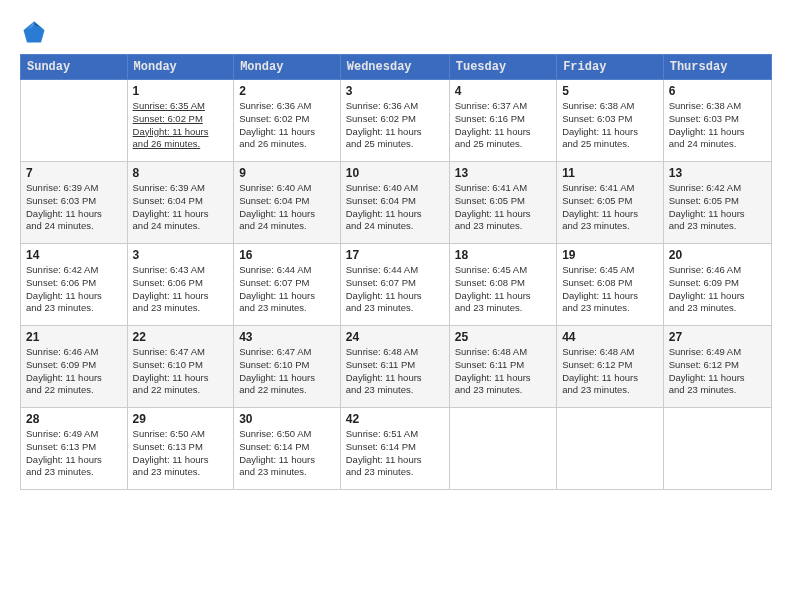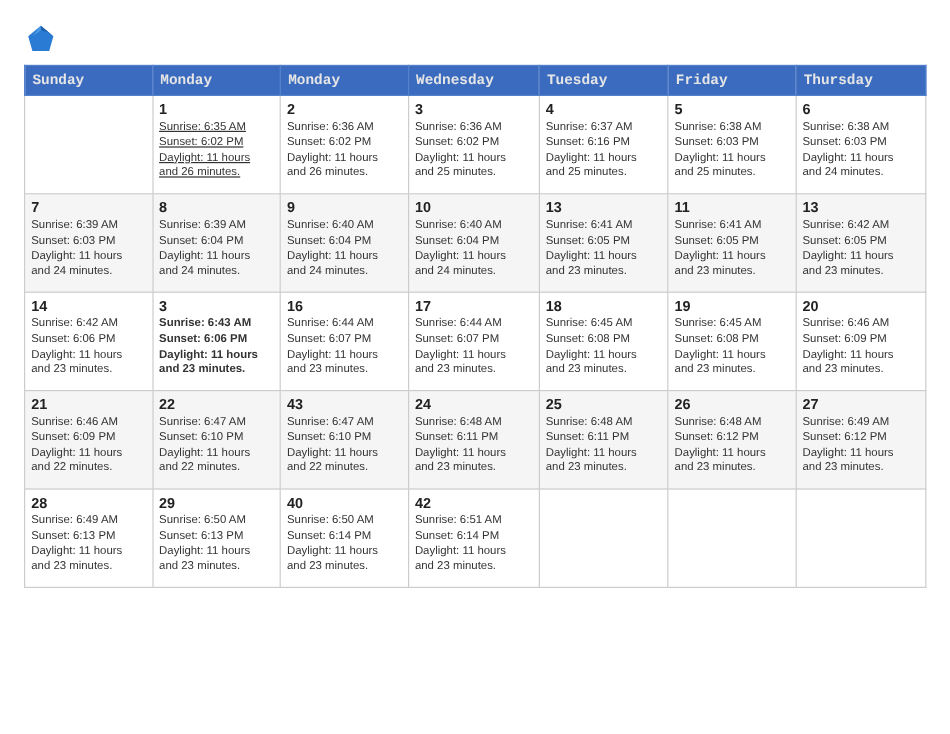--- a/index.html
+++ b/index.html
@@ -214,21 +214,21 @@
         <tr>
           <td>
             <span class="day-num">14</span>
             <div class="day-info" style="white-space: pre-line;">Sunrise: 6:42 AM
 Sunset: 6:06 PM
 Daylight: 11 hours
 and 23 minutes.</div>
           </td>
           <td>
             <span class="day-num">3</span>
-            <div class="day-info" style="white-space: pre-line; font-weight: bold;">Sunrise: 6:43 AM
+            <div class="day-info" style="white-space: pre-line;">Sunrise: 6:43 AM
 Sunset: 6:06 PM
 Daylight: 11 hours
 and 23 minutes.</div>
           </td>
           <td>
             <span class="day-num">16</span>
             <div class="day-info" style="white-space: pre-line;">Sunrise: 6:44 AM
 Sunset: 6:07 PM
 Daylight: 11 hours
 and 23 minutes.</div>
@@ -292,21 +292,21 @@
 and 23 minutes.</div>
           </td>
           <td>
             <span class="day-num">25</span>
             <div class="day-info" style="white-space: pre-line;">Sunrise: 6:48 AM
 Sunset: 6:11 PM
 Daylight: 11 hours
 and 23 minutes.</div>
           </td>
           <td>
-            <span class="day-num">26</span>
+            <span class="day-num">44</span>
             <div class="day-info" style="white-space: pre-line;">Sunrise: 6:48 AM
 Sunset: 6:12 PM
 Daylight: 11 hours
 and 23 minutes.</div>
           </td>
           <td>
             <span class="day-num">27</span>
             <div class="day-info" style="white-space: pre-line;">Sunrise: 6:49 AM
 Sunset: 6:12 PM
 Daylight: 11 hours
@@ -322,21 +322,21 @@
 and 23 minutes.</div>
           </td>
           <td>
             <span class="day-num">29</span>
             <div class="day-info" style="white-space: pre-line;">Sunrise: 6:50 AM
 Sunset: 6:13 PM
 Daylight: 11 hours
 and 23 minutes.</div>
           </td>
           <td>
-            <span class="day-num">40</span>
+            <span class="day-num">30</span>
             <div class="day-info" style="white-space: pre-line;">Sunrise: 6:50 AM
 Sunset: 6:14 PM
 Daylight: 11 hours
 and 23 minutes.</div>
           </td>
           <td>
             <span class="day-num">42</span>
             <div class="day-info" style="white-space: pre-line;">Sunrise: 6:51 AM
 Sunset: 6:14 PM
 Daylight: 11 hours

